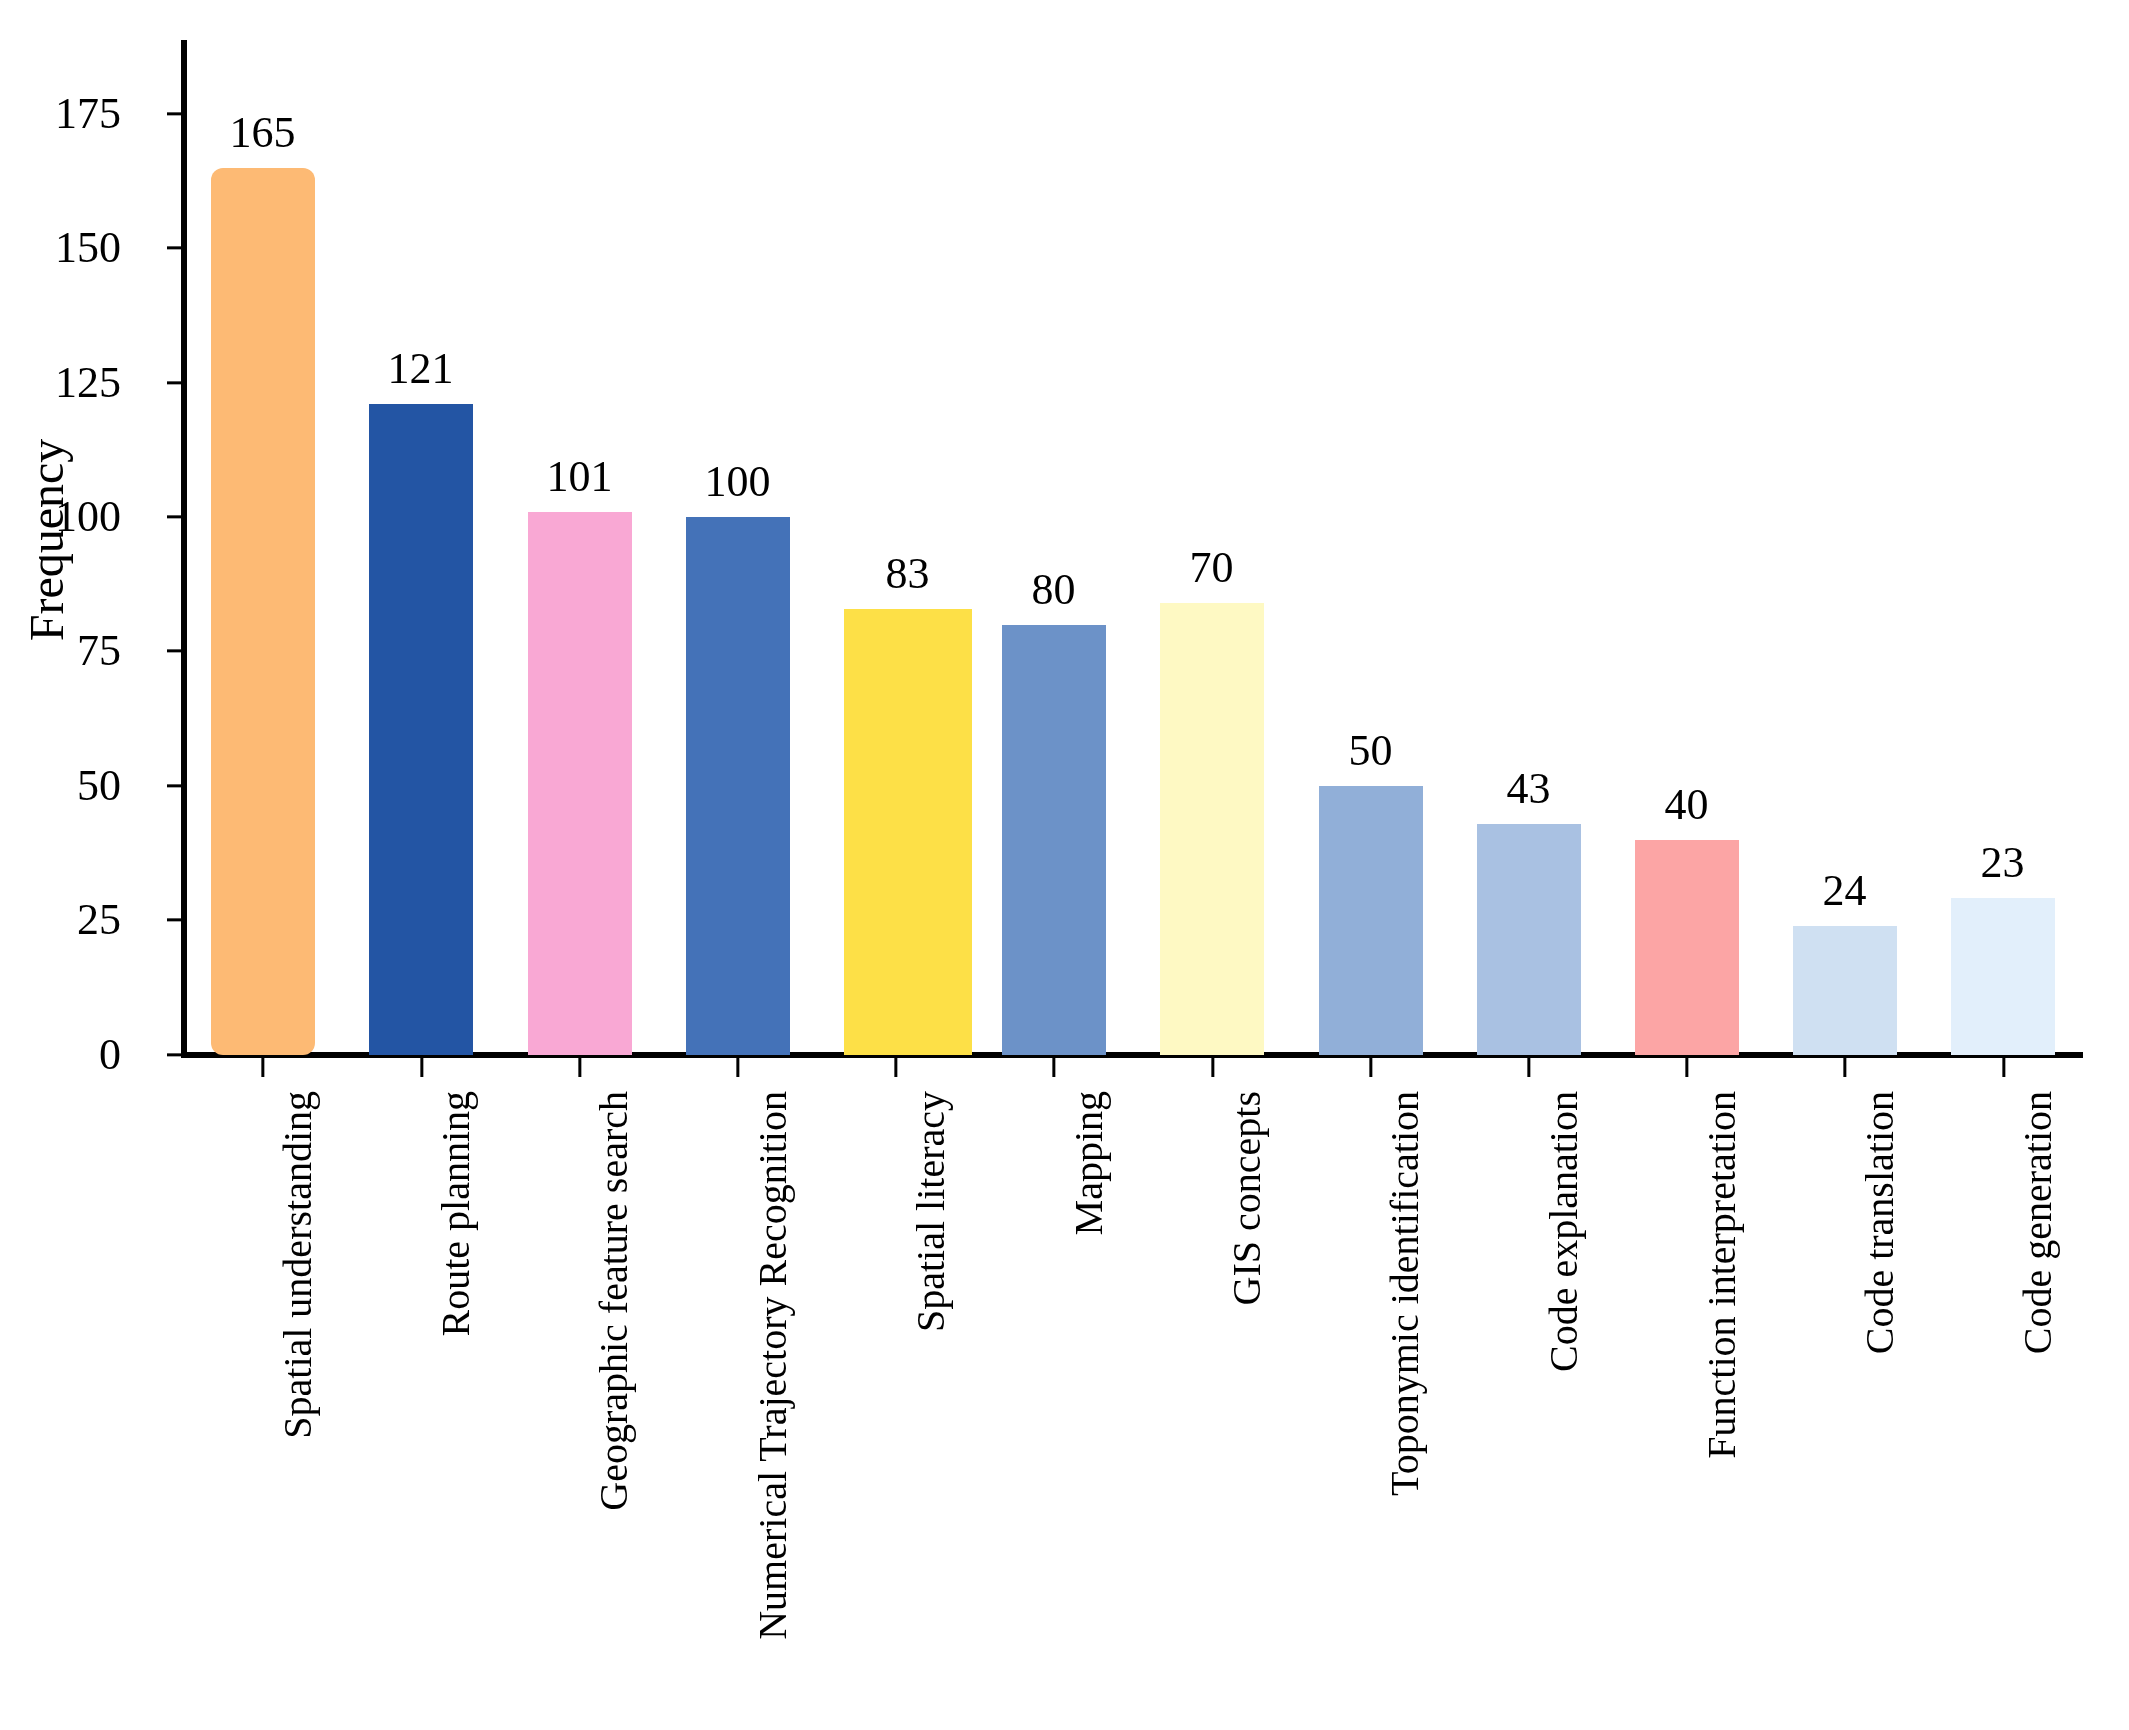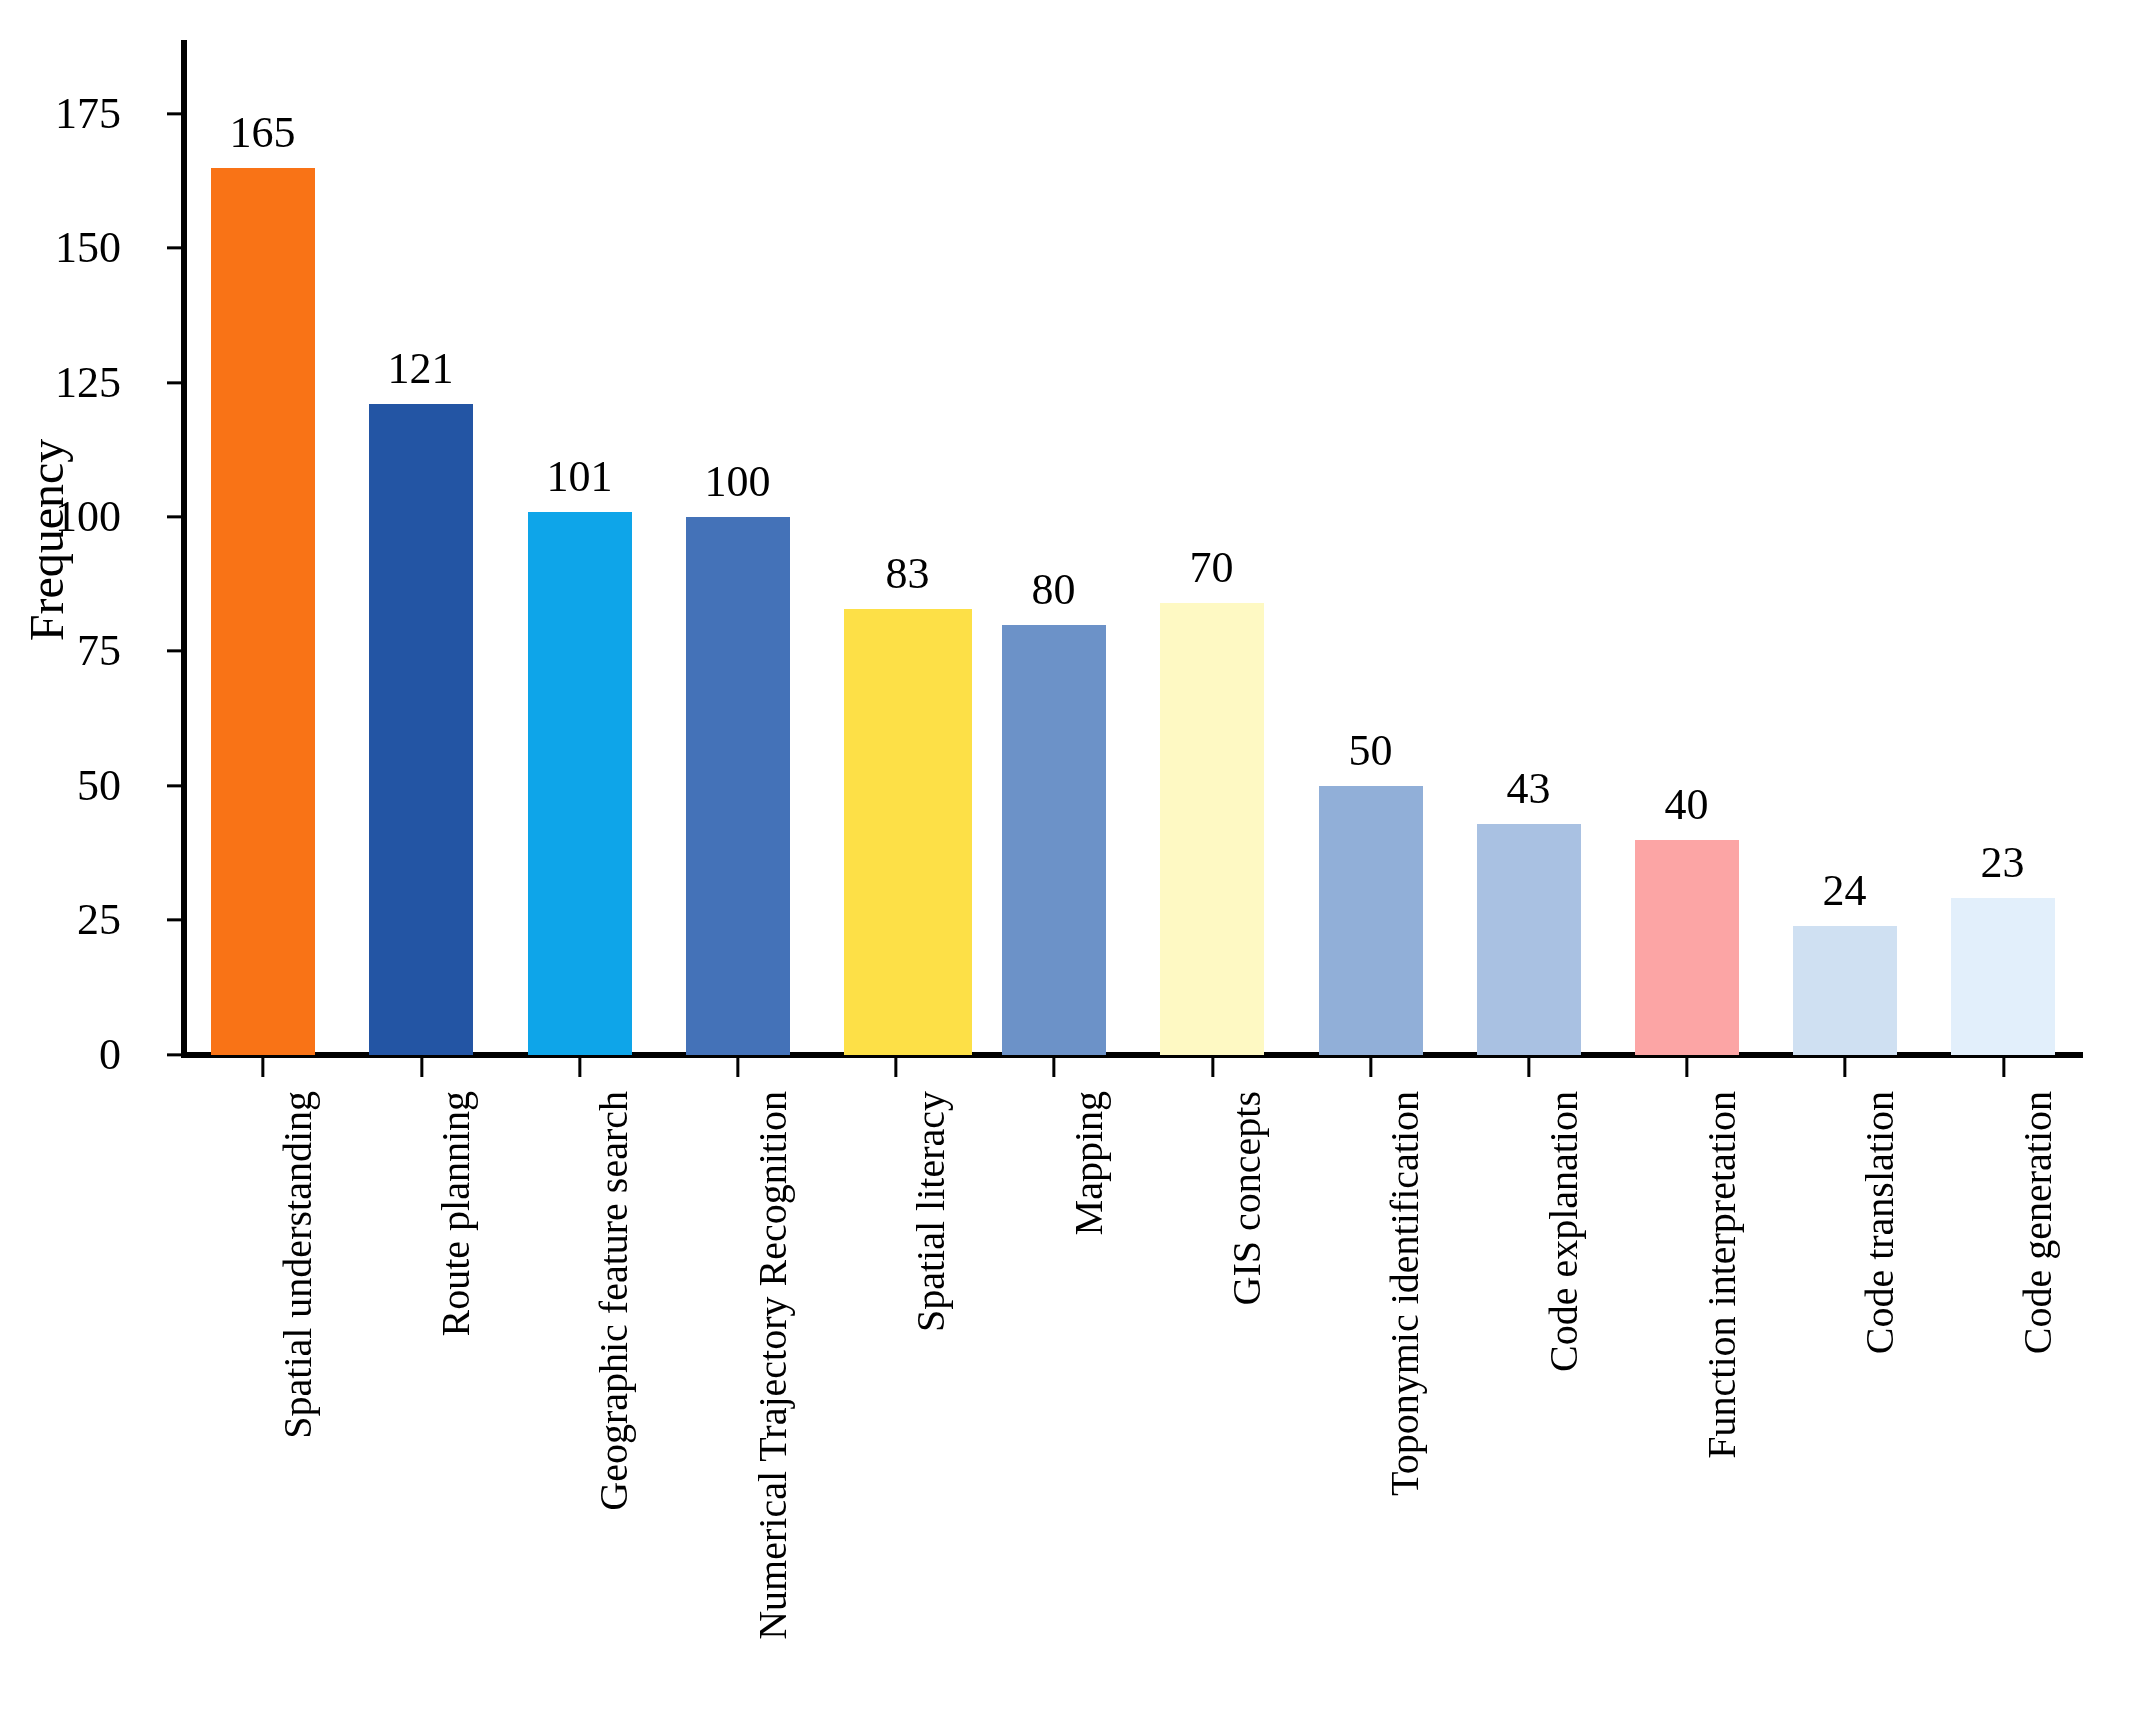--- a/index.html
+++ b/index.html
@@ -138,27 +138,27 @@
       <div class="ytick-label" style="top: 517px;">100</div>
       <div class="ytick-mark" style="left: 167px; top: 383px;"></div>
       <div class="ytick-label" style="top: 383px;">125</div>
       <div class="ytick-mark" style="left: 167px; top: 248px;"></div>
       <div class="ytick-label" style="top: 248px;">150</div>
       <div class="ytick-mark" style="left: 167px; top: 114px;"></div>
       <div class="ytick-label" style="top: 114px;">175</div>
     </div>
 
   <div id="bars-layer">
-      <div class="bar" style="left: 211px; width: 104px; height: 887px; background-color: #f97316;">
+      <div class="bar" style="left: 211px; width: 104px; height: 887px; background-color: #fdba74; border-radius: 12px;">
         <div class="bar-value" style="top: -57px;">165</div>
       </div>
       <div class="bar" style="left: 369px; width: 104px; height: 651px; background-color: rgb(35, 85, 164);">
         <div class="bar-value" style="top: -57px;">121</div>
       </div>
-      <div class="bar" style="left: 528px; width: 104px; height: 543px; background-color: #0ea5e9;">
+      <div class="bar" style="left: 528px; width: 104px; height: 543px; background-color: #f9a8d4;">
         <div class="bar-value" style="top: -57px;">101</div>
       </div>
       <div class="bar" style="left: 686px; width: 104px; height: 538px; background-color: rgb(68, 114, 184);">
         <div class="bar-value" style="top: -57px;">100</div>
       </div>
       <div class="bar" style="left: 844px; width: 128px; height: 446px; background-color: #fde047;">
         <div class="bar-value" style="top: -57px;">83</div>
       </div>
       <div class="bar" style="left: 1002px; width: 104px; height: 430px; background-color: rgb(108, 146, 200);">
         <div class="bar-value" style="top: -57px;">80</div>

